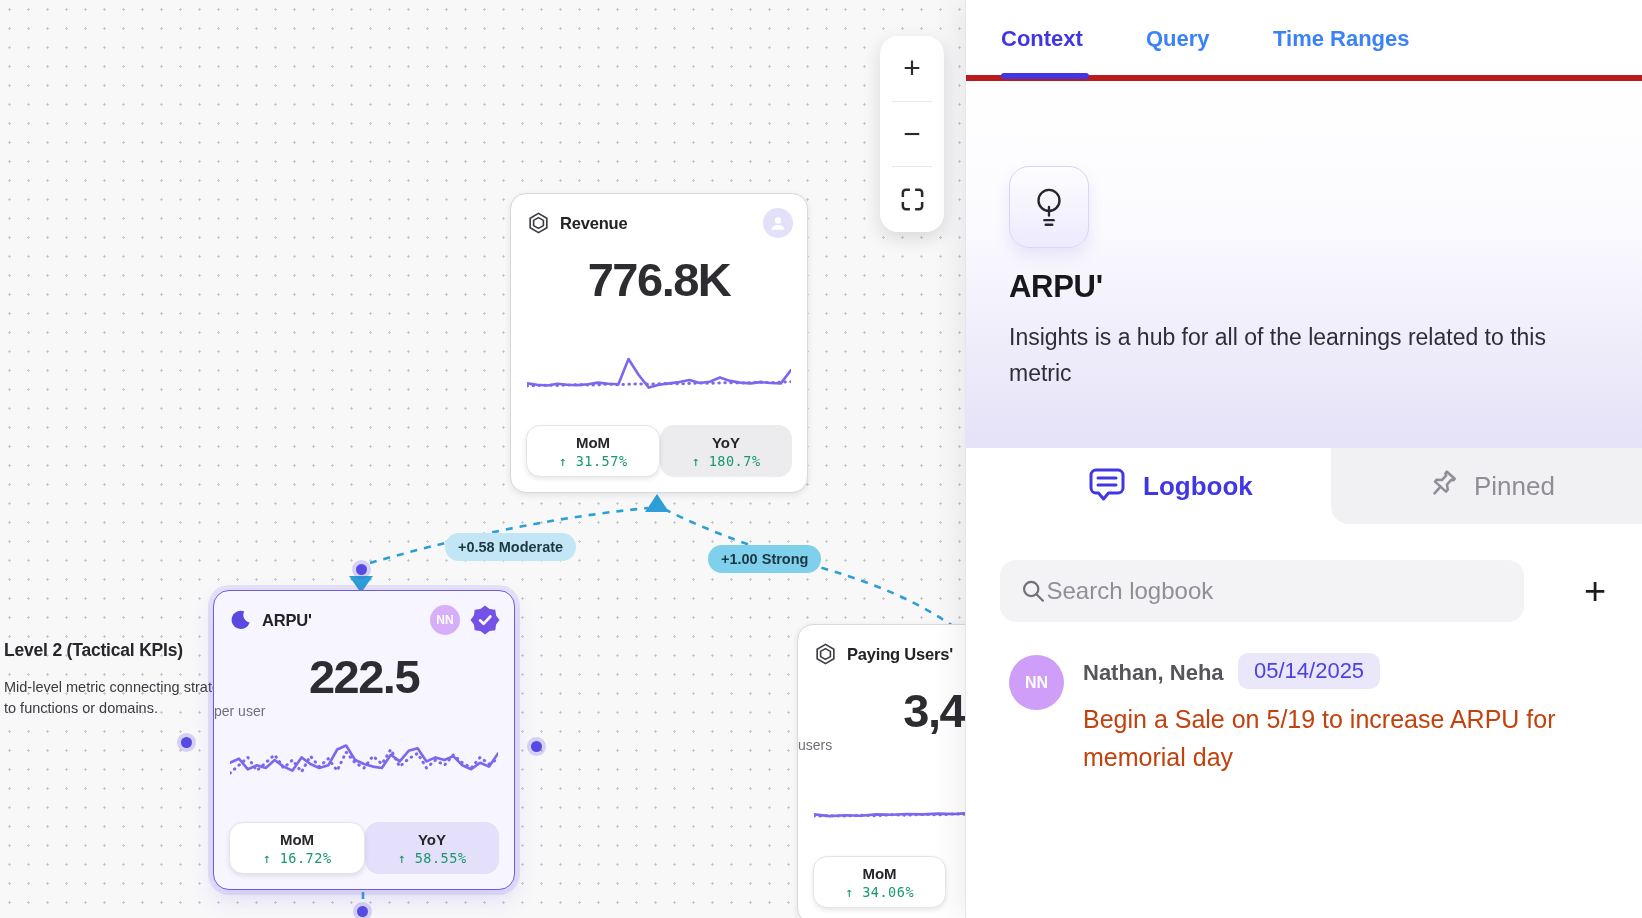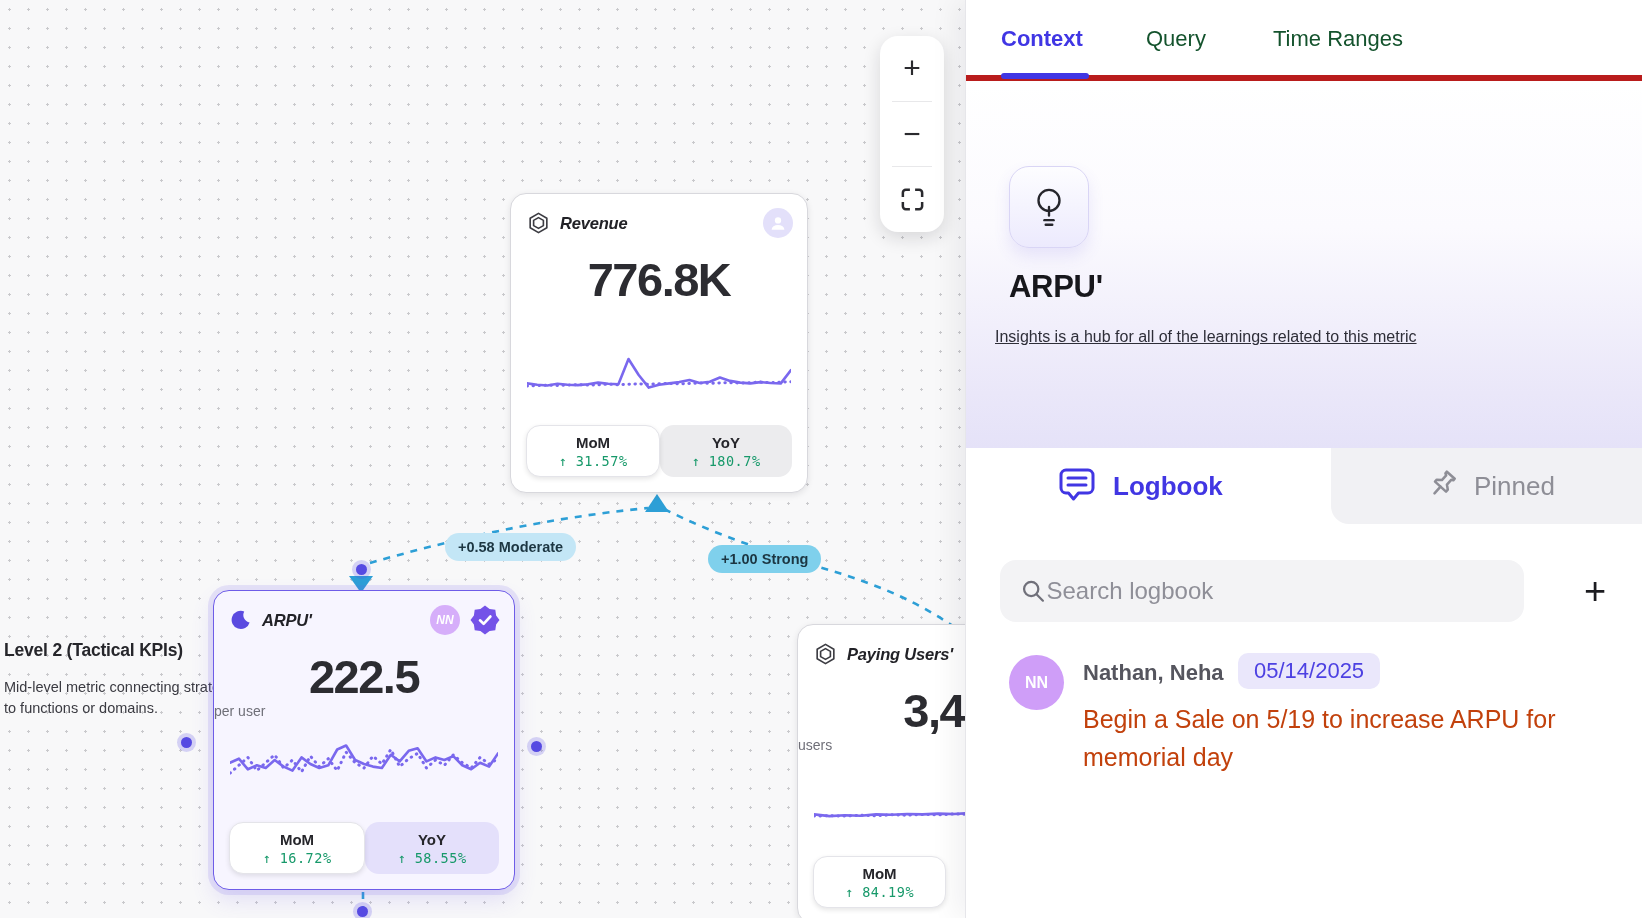--- a/index.html
+++ b/index.html
@@ -21,21 +21,21 @@
 
   .edge-label { position:absolute; height:28px; border-radius:14px; display:flex; align-items:center;
     padding:0 13px; font-size:14.5px; font-weight:600; color:#1c3642; }
 
   .metric-card { position:absolute; width:298px; height:300px; background:#fff;
     border:1px solid #d8d8dd; border-radius:16px;
     box-shadow:0 2px 6px rgba(30,30,40,.10); }
   .metric-card.selected { background:#f7f5ff; border:1.6px solid #6e5ce8;
     box-shadow:0 0 0 5px rgba(110,92,232,.14), 0 10px 22px rgba(110,92,232,.16); }
   .card-head { position:absolute; top:14px; left:16px; right:14px; height:30px;
-    display:flex; align-items:center; gap:10px;font-style:italic; }
+    display:flex; align-items:center; gap:10px; }
   .card-title { font-size:16.5px; font-weight:700; color:#222227; letter-spacing:-.2px; }
   .head-right { margin-left:auto; display:flex; align-items:center; gap:10px; }
   .card-value { position:absolute; left:0; right:0; top:58px; text-align:center;
     font-size:47px; font-weight:800; color:#2c2c31; letter-spacing:-1.5px; }
   .card-unit { position:absolute; left:0; right:0; top:112px; 
     font-size:14px; color:#6f6f78; }
   .sparkline { position:absolute; left:16px; right:16px; }
   .pill-row { position:absolute; left:15px; right:15px; bottom:15px; display:flex; }
   .pill { flex:1; height:52px; border-radius:14px; display:flex; flex-direction:column;
     align-items:center; justify-content:center; gap:2px; }
@@ -55,35 +55,35 @@
     border-radius:18px; box-shadow:0 6px 18px rgba(20,20,30,.14); display:flex; flex-direction:column; }
   .zoom-btn { flex:1; display:flex; align-items:center; justify-content:center;
     font-size:30px; font-weight:500; color:#2a2a2e; cursor:pointer; }
   .zoom-divider { height:1px; margin:0 12px; background:#e8e8ea; }
 
   
   .panel { position:absolute; left:965px; top:0; width:677px; height:918px; background:#fff;
     border-left:1px solid #e6e6ea; box-shadow:-10px 0 26px rgba(20,20,40,.06); }
   .panel-tabs { position:absolute; top:0; left:0; right:0; height:81px; border-bottom:6px solid #b91c1c;
     background:#fff; }
-  .ptab { position:absolute; top:26px; font-size:22px; font-weight:400; color:#14532d; cursor:pointer; }
+  .ptab { position:absolute; top:26px; font-size:22px; font-weight:700; color:#3b82f6; cursor:pointer; }
   .ptab.active { color:#4036e4; font-weight:600; }
   .ptab-underline { position:absolute; top:73px; left:35px; width:88px; height:6px; border-radius:3px; background:#4036e4; }
 
   .panel-hero { position:absolute; top:81px; left:0; right:0; height:367px;
     background:linear-gradient(180deg,#ffffff 0%,#fbfafe 40%,#eae7f9 85%,#e5e2f8 100%); }
   .hero-tile { position:absolute; left:43px; top:85px; width:80px; height:82px; border-radius:20px;
     background:linear-gradient(180deg,#fdfdff 0%,#eceafd 100%); border:1px solid #d9d5f5;
     box-shadow:0 8px 16px rgba(100,80,220,.12); display:flex; align-items:center; justify-content:center; }
   .hero-title { position:absolute; left:43px; top:188px; font-size:31px; font-weight:700; color:#17171c; letter-spacing:-.3px; }
-  .hero-desc { position:absolute; left:29px; top:238px; width:570px; font-size:16px; line-height:36px; color:#2e2e38;text-decoration:underline; }
+  .hero-desc { position:absolute; left:43px; top:238px; width:570px; font-size:23px; line-height:36px; color:#2e2e38; }
 
   .section-tabs { position:absolute; top:448px; left:0; right:0; height:76px; background:#fff; }
   .stab { position:absolute; top:0; bottom:0; display:flex; align-items:center; cursor:pointer; }
-  .stab-logbook { left:0; width:353px; background:#fff; padding-left:90px; gap:15px; }
+  .stab-logbook { left:0; width:353px; background:#fff; padding-left:120px; gap:15px; }
   .stab-pinned { left:365px; width:332px; background:#f1f1f4; border-radius:0 0 0 18px; padding-left:94px; gap:13px; }
   .stab-label-active { font-size:26px; font-weight:600; color:#4136e3; }
   .stab-label { font-size:26px; font-weight:500; color:#8e8e96; }
 
   .search-row { position:absolute; top:524px; left:0; right:0; height:110px; background:#fff; }
   .search-box { position:absolute; left:34px; top:36px; width:524px; height:62px; background:#f3f3f5;
     border-radius:16px; display:flex; align-items:center; padding:0 20px; cursor:text; }
   .search-box input { border:none; outline:none; background:transparent; font-size:24px; color:#3a3a42;
     font-family:"Liberation Sans",sans-serif; width:100%; }
   .search-box input::placeholder { color:#8f8f98; }
@@ -214,21 +214,21 @@
     <div class="card-unit">users</div>
     <div class="sparkline" style="top:158px; height:46px;">
         <svg width="264" height="46">
           <polyline points="0.0,33.1 15.5,32.7 31.1,33.1 46.6,32.2 62.1,32.7 77.6,31.8 93.2,32.2 108.7,31.4 124.2,31.8 139.8,31.0 155.3,31.4 170.8,30.6 186.4,31.0 201.9,30.1 217.4,30.6 232.9,29.7 248.5,27.2 264.0,26.4" fill="none" stroke="#7a68ee" stroke-width="3" stroke-linecap="round" stroke-linejoin="round" stroke-dasharray="0.5 5.5"></polyline>
           <polyline points="0.0,31.4 15.5,33.1 31.1,32.2 46.6,32.7 62.1,31.4 77.6,31.8 93.2,31.0 108.7,31.4 124.2,30.6 139.8,31.0 155.3,30.1 170.8,28.9 186.4,29.7 201.9,6.2 217.4,22.2 232.9,32.2 248.5,31.0 264.0,29.7" fill="none" stroke="#7a68ee" stroke-width="2.6" stroke-linecap="round" stroke-linejoin="round"></polyline>
         </svg>
       </div>
     <div class="pill-row">
       <div class="pill pill-primary" style="max-width:50%;">
         <span class="pill-label">MoM</span>
-        <span class="pill-value">↑ 84.19%</span>
+        <span class="pill-value">↑ 34.06%</span>
       </div>
       <div class="pill"></div>
     </div>
   </div>
 
   <div class="handle-dot" style="left:356px; top:564px;"></div>
   <div class="handle-dot" style="left:181px; top:737px;"></div>
   <div class="handle-dot" style="left:531px; top:741px;"></div>
   <div class="handle-dot" style="left:357px; top:906px;"></div>
 

